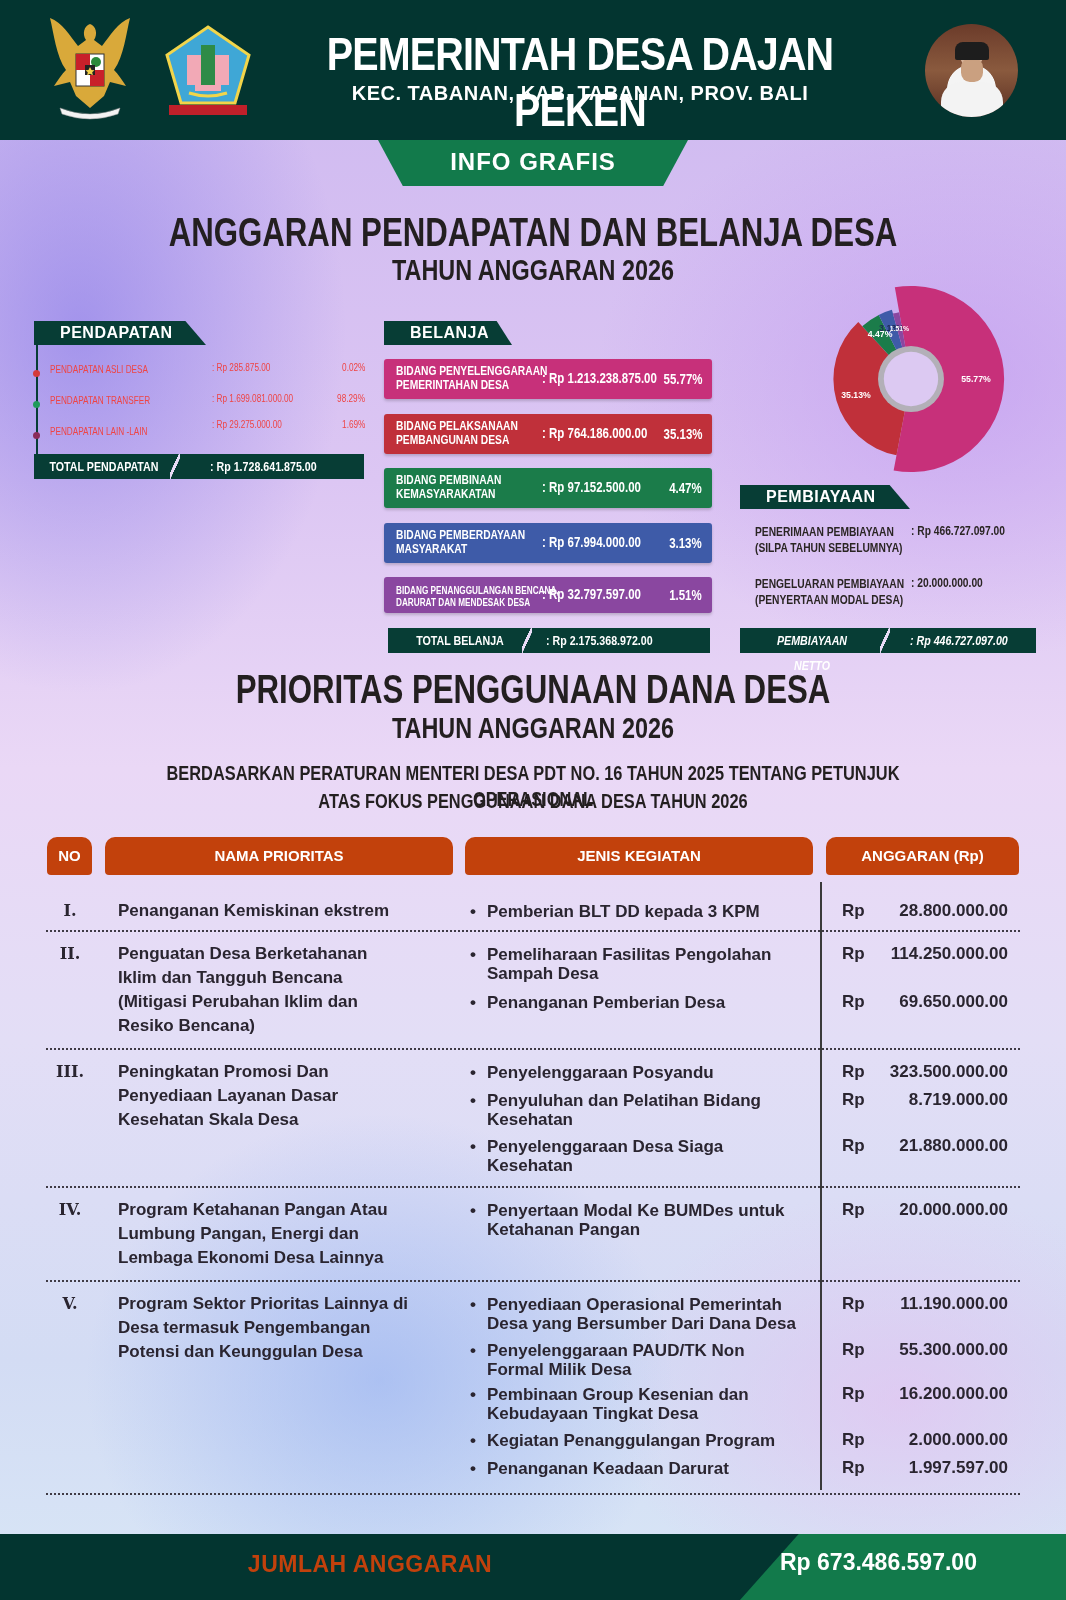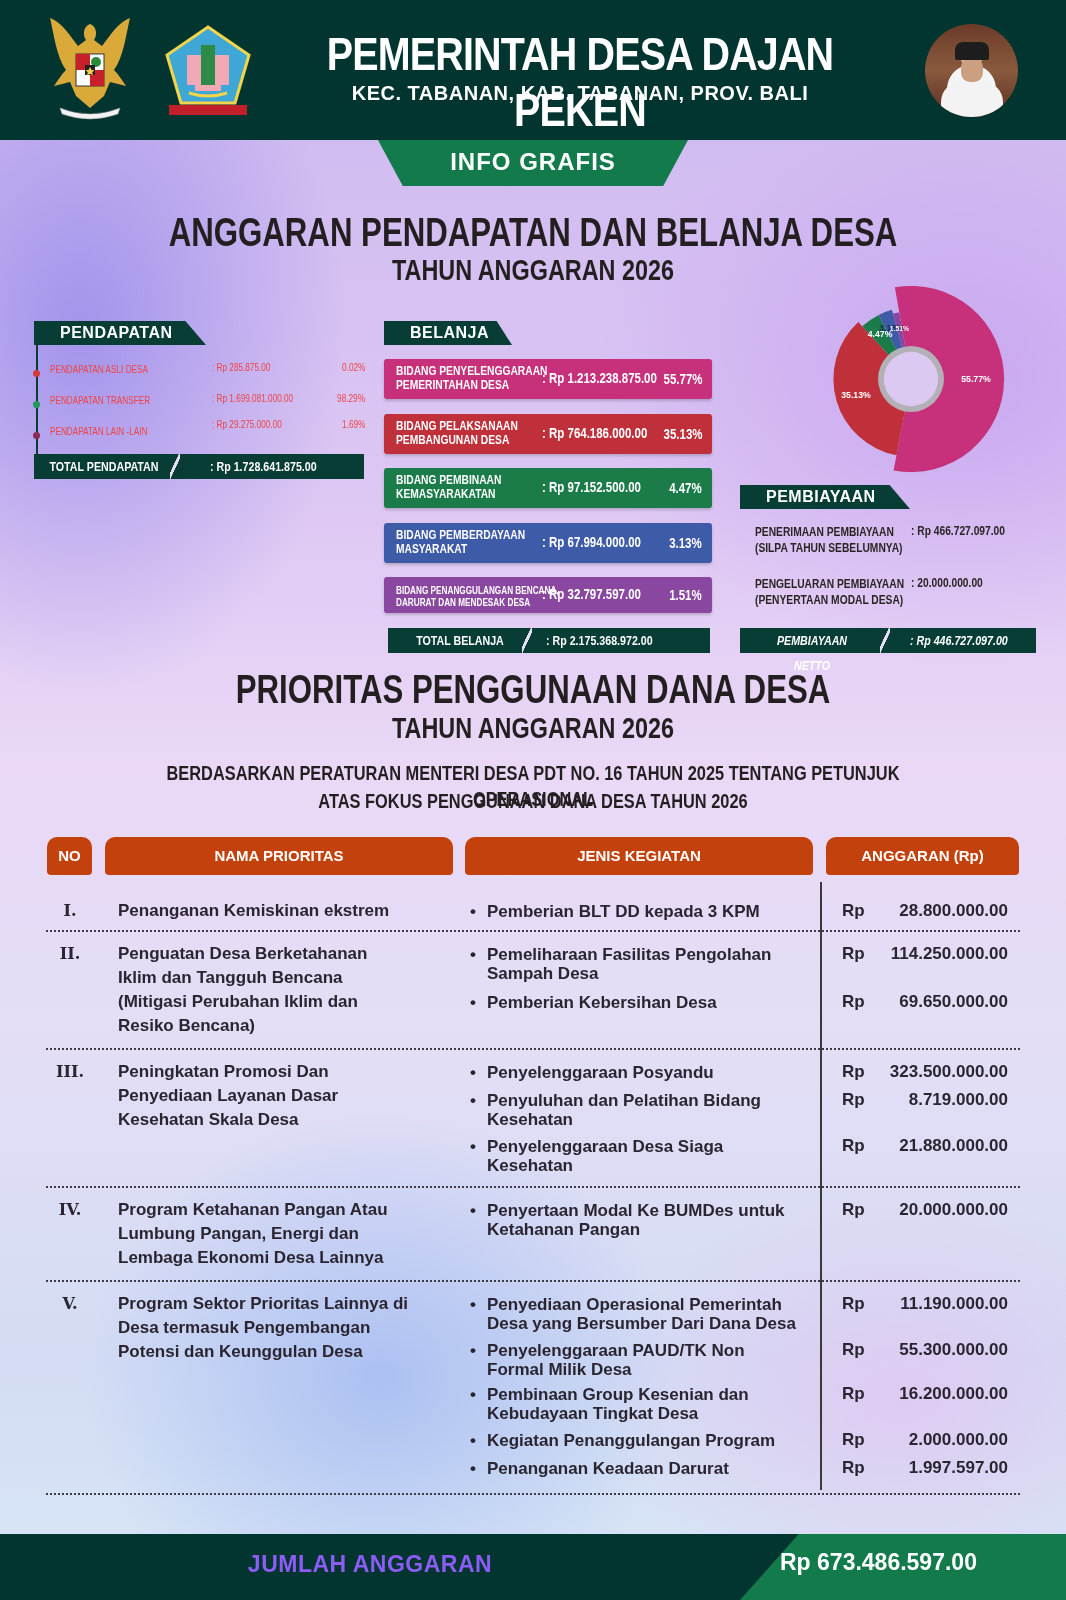--- a/index.html
+++ b/index.html
@@ -94,21 +94,21 @@
   .kg { left:470px; width:340px; line-height:19px; }
   .kg .bul { position:absolute; left:0; }
   .kg .txt { display:block; padding-left:17px; }
   .rp { left:842px; width:20px; }
   .amt { left:860px; width:148px; text-align:right; }
 
   
   .footer { left:0; top:1534px; width:1066px; height:66px; background:#033530; }
   .footer-green { left:740px; top:1534px; width:326px; height:66px; background:#127a4b;
     border-radius: 60px 0 0 0; clip-path: polygon(18% 0,100% 0,100% 100%,0 100%); }
-  .f-lbl { left:190px; top:1551px; width:360px; text-align:center; color:#8b5cf6; font-weight:bold; font-size:23px; letter-spacing:0.5px; }
+  .f-lbl { left:190px; top:1551px; width:360px; text-align:center; color:#c2410c; font-weight:bold; font-size:23px; letter-spacing:0.5px; }
   .f-val { left:780px; top:1549px; width:270px; text-align:left; color:#fff; font-weight:bold; font-size:23px; }
 </style>
 </head>
 <body>
 
 <div class="abs header"></div>
 <svg class="abs garuda" viewBox="0 0 100 108">
   <path d="M50 8 C44 10 42 18 46 24 L38 30 C30 20 22 6 10 2 C14 18 16 40 26 54 C22 58 18 64 14 70 L30 66 L36 80 L50 92 L64 80 L70 66 L86 70 C82 64 78 58 74 54 C84 40 86 18 90 2 C78 6 70 20 62 30 L54 24 C58 18 56 10 50 8Z" fill="#d9a93a"></path>
   <rect x="36" y="38" width="28" height="32" fill="#fff" stroke="#333" stroke-width="1"></rect>
   <rect x="36" y="38" width="14" height="16" fill="#c8202a"></rect>
@@ -260,21 +260,21 @@
 <div class="abs cell no" style="top:942px">II.</div>
 <div class="abs cell nm" style="top:942px;width:290px">Penguatan Desa Berketahanan Iklim dan Tangguh Bencana (Mitigasi Perubahan Iklim dan Resiko Bencana)</div>
 <div class="abs cell kg" style="top:945px">
     <span class="bul">•</span>
     <span class="txt">Pemeliharaan Fasilitas Pengolahan Sampah Desa</span>
   </div>
 <div class="abs cell rp" style="top:942px">Rp</div>
 <div class="abs cell amt" style="top:942px">114.250.000.00</div>
 <div class="abs cell kg" style="top:993px">
     <span class="bul">•</span>
-    <span class="txt">Pemberian Kebersihan Desa</span>
+    <span class="txt">Penanganan Pemberian Desa</span>
   </div>
 <div class="abs cell rp" style="top:990px">Rp</div>
 <div class="abs cell amt" style="top:990px">69.650.000.00</div>
 <div class="abs row-div" style="top:1048px"></div>
 
 <div class="abs cell no" style="top:1060px">III.</div>
 <div class="abs cell nm" style="top:1060px;width:260px">Peningkatan Promosi Dan Penyediaan Layanan Dasar Kesehatan Skala Desa</div>
 <div class="abs cell kg" style="top:1063px">
     <span class="bul">•</span>
     <span class="txt">Penyelenggaraan Posyandu</span>

